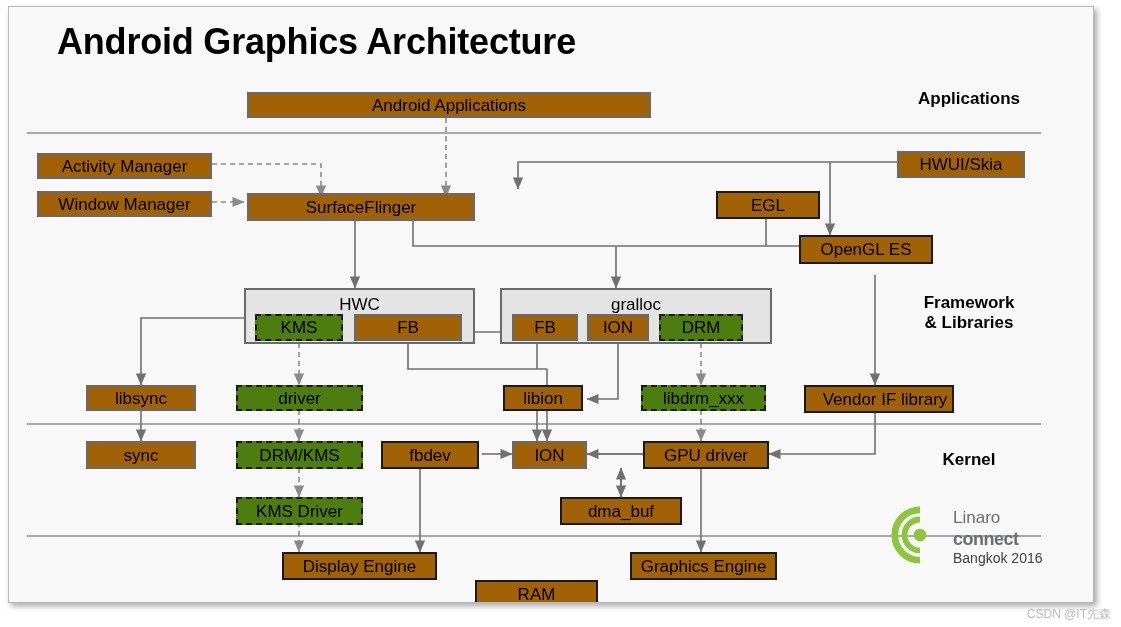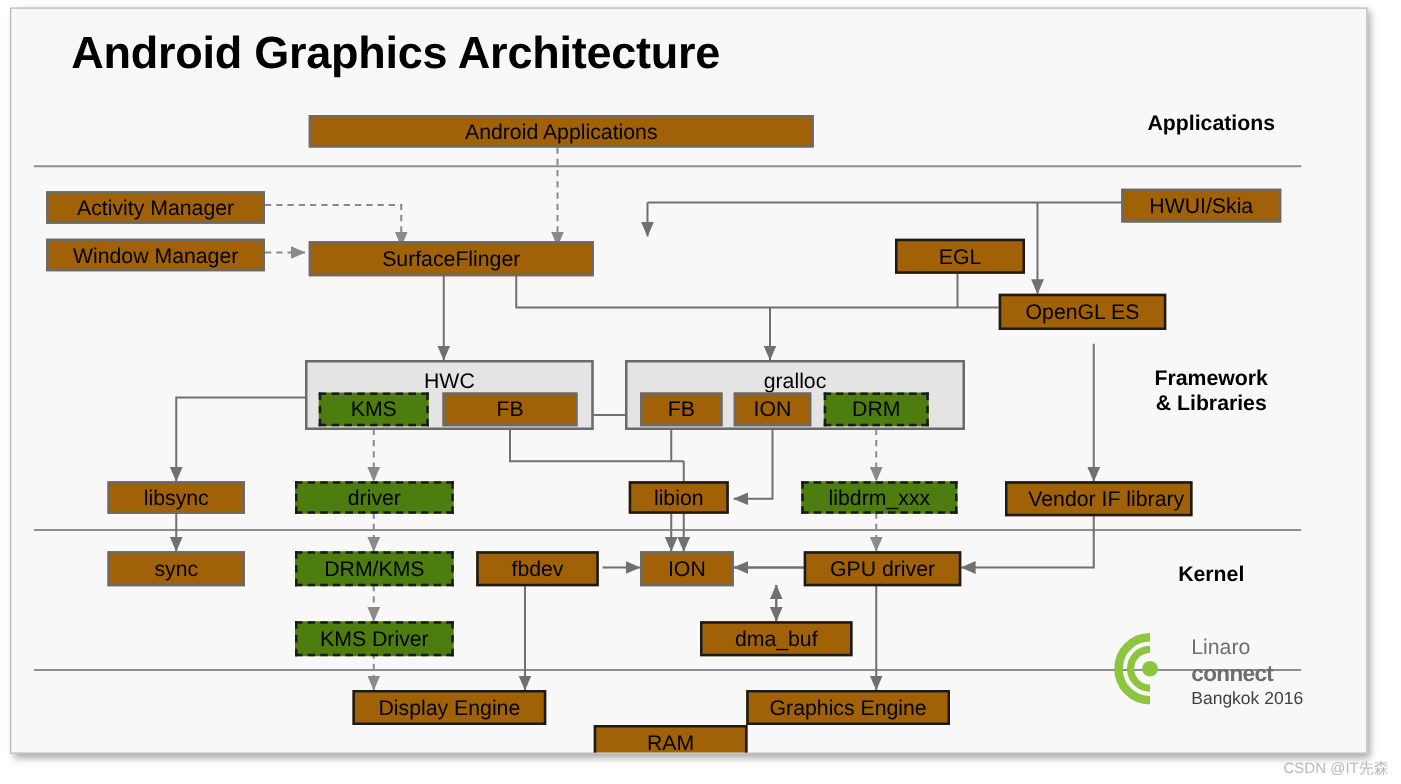--- a/index.html
+++ b/index.html
@@ -229,21 +229,21 @@
       <div class="node solid-thin" style="left:77px; top:434px; width:110px; height:28px;">sync</div>
       <div class="node dashed" style="left:227px; top:434px; width:127px; height:28px;">DRM/KMS</div>
       <div class="node solid-thick" style="left:372px; top:434px; width:98px; height:28px;">fbdev</div>
       <div class="node solid-thin" style="left:503px; top:434px; width:75px; height:28px;">ION</div>
       <div class="node solid-thick" style="left:634px; top:434px; width:126px; height:28px;">GPU driver</div>
       <div class="node dashed" style="left:227px; top:490px; width:127px; height:28px;">KMS Driver</div>
       <div class="node solid-thick" style="left:551px; top:490px; width:122px; height:28px;">dma_buf</div>
 
       <div class="node solid-thick" style="left:273px; top:545px; width:155px; height:28px;">Display Engine</div>
       <div class="node solid-thick" style="left:466px; top:545px; width:123px; height:28px;margin-top:28px;">RAM</div>
-      <div class="node solid-thick" style="left:588px; top:545px; width:163px; height:28px;">Graphics Engine</div>
+      <div class="node solid-thick" style="left:621px; top:545px; width:147px; height:28px;">Graphics Engine</div>
 
       <div class="logo">
         <svg class="logo-mark" viewBox="0 0 64 64" xmlns="http://www.w3.org/2000/svg">
           <g fill="none" stroke="#8cc63f">
             <path d="M32 6 A26 26 0 1 0 32 58" stroke-width="7" stroke-linecap="butt"></path>
             <path d="M32 16 A16 16 0 1 0 32 48" stroke-width="6" stroke-linecap="butt"></path>
           </g>
           <circle cx="32" cy="32" r="6.5" fill="#8cc63f"></circle>
         </svg>
         <div class="logo-text">

